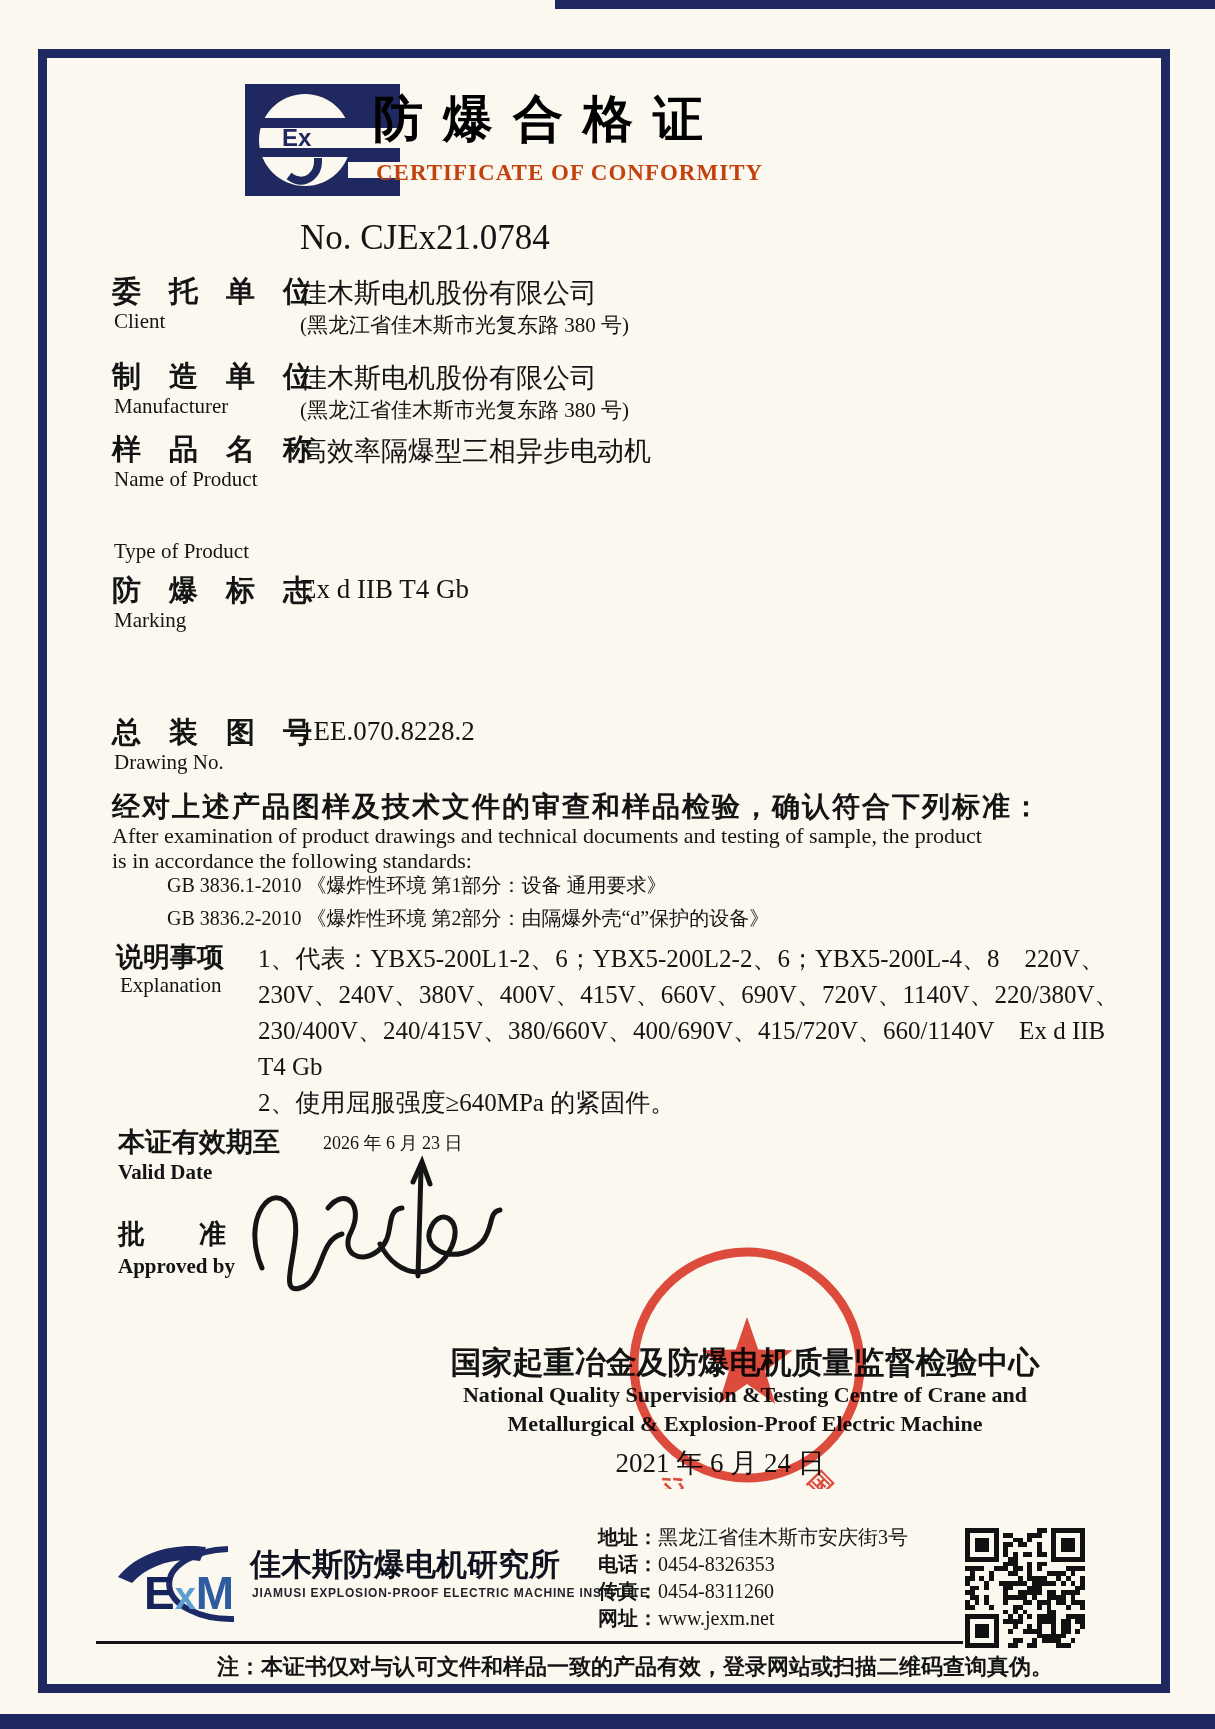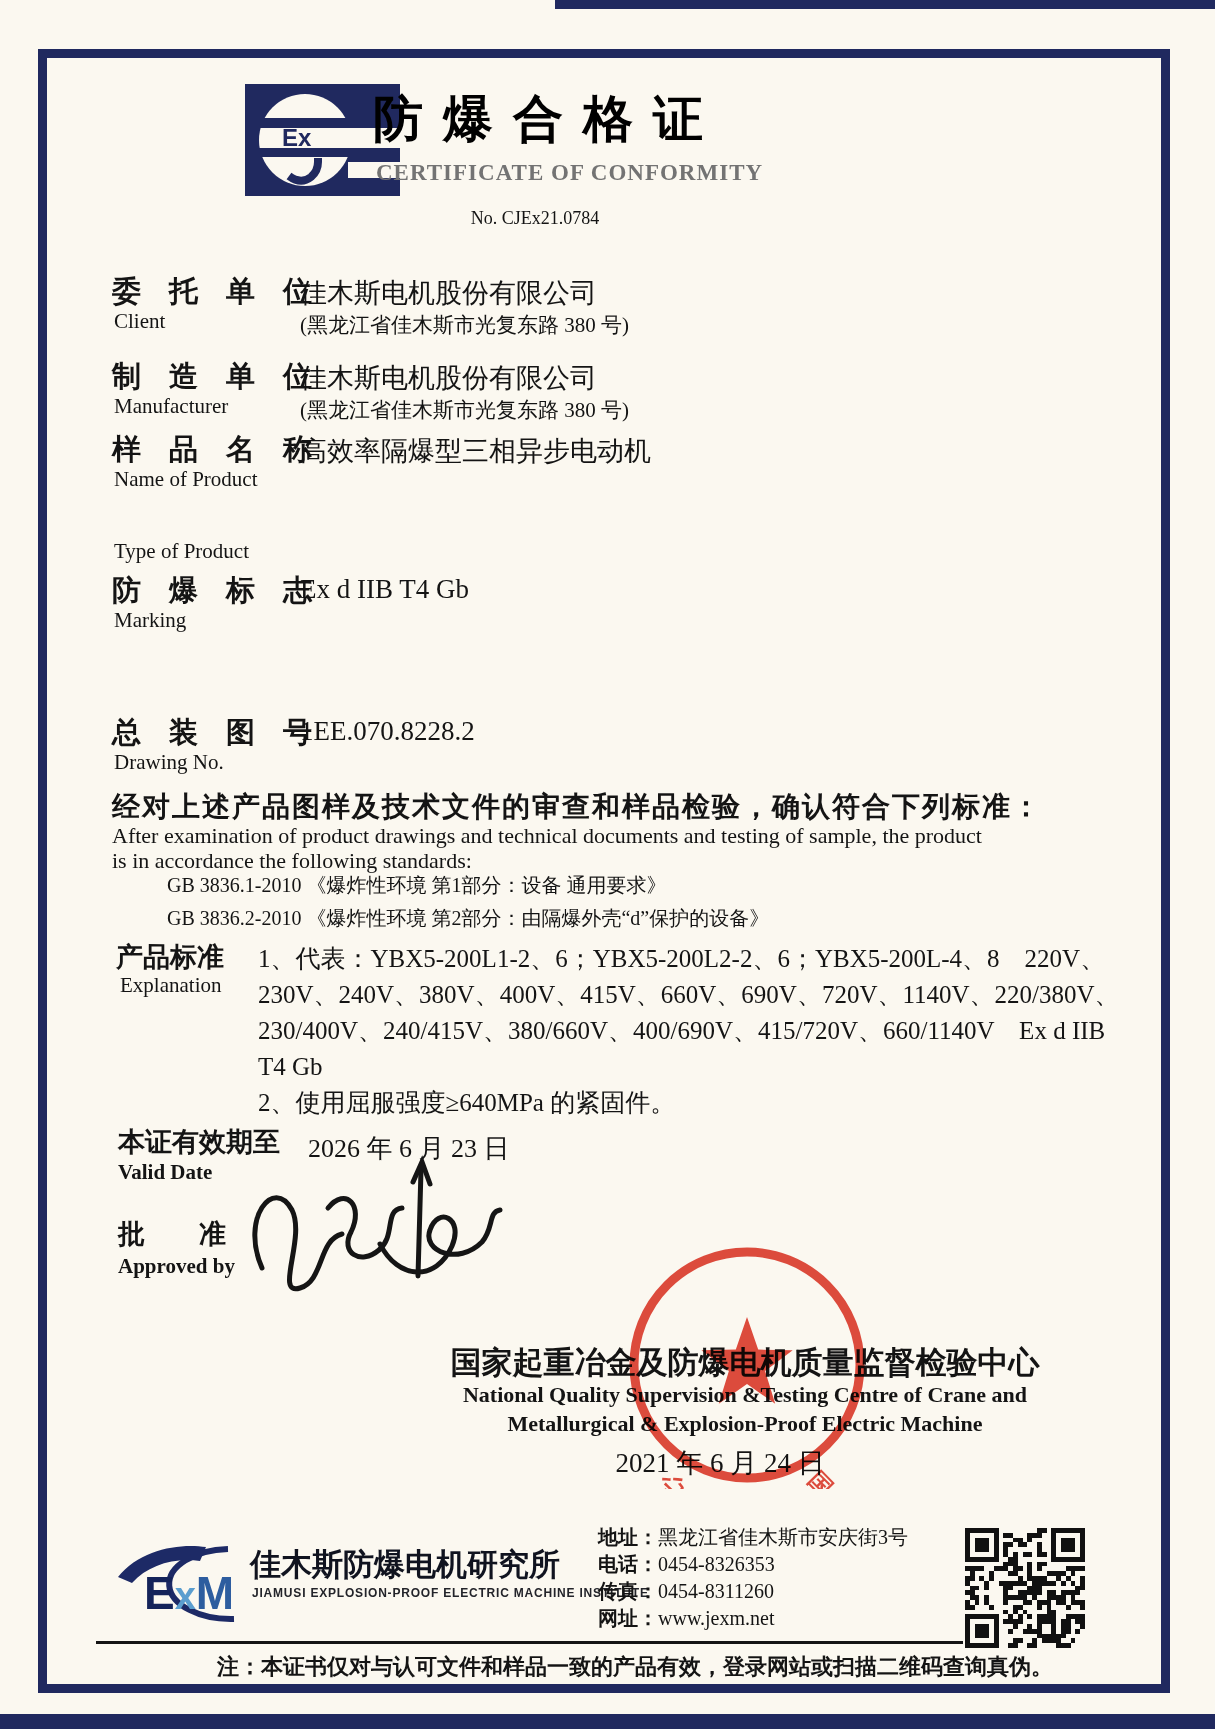--- a/index.html
+++ b/index.html
@@ -6,23 +6,23 @@
   .page{position:relative;width:1215px;height:1729px;background:#fbf8f0;overflow:hidden;
         font-family:"Liberation Serif",serif;color:#141414;}
   .abs{position:absolute;}
   .frame{position:absolute;left:38px;top:49px;width:1132px;height:1644px;
          border:9px solid #20295f;box-sizing:border-box;}
   .edge{position:absolute;background:#20295f;}
   .hei{font-family:"Liberation Sans",sans-serif;}
   
   .title-cn{left:373px;top:86px;font-size:50px;font-weight:bold;color:#000000;
             letter-spacing:20px;white-space:nowrap;}
-  .title-en{left:376px;top:160px;font-size:23px;font-weight:bold;color:#737373;
+  .title-en{left:376px;top:160px;font-size:23px;font-weight:bold;color:#c2410c;
             letter-spacing:1px;white-space:nowrap;}
-  .cert-no{left:300px;top:208px;width:470px;text-align:center;font-size:18px;white-space:nowrap;}
+  .cert-no{left:300px;top:218px;width:470px;font-size:35px;white-space:nowrap;}
   
   .frow{position:absolute;left:0;width:1215px;height:80px;}
   .lcn{position:absolute;left:112px;top:0;font-size:29px;font-weight:bold;letter-spacing:28px;
        font-family:"Liberation Sans",sans-serif;white-space:nowrap;}
   .len{position:absolute;left:114px;top:37px;font-size:21px;white-space:nowrap;}
   .fval{position:absolute;left:300px;top:3px;font-size:27px;white-space:nowrap;}
   .fnote{position:absolute;left:300px;top:39px;font-size:21px;white-space:nowrap;}
   
   .stmt-cn{left:112px;top:788px;font-size:28px;font-weight:bold;letter-spacing:2px;white-space:nowrap;}
   .stmt-en{left:112px;font-size:22px;white-space:nowrap;}
@@ -105,33 +105,33 @@
     <div class="len">Drawing No.</div>
     <div class="fval">1EE.070.8228.2</div>
   </div>
 
   <div class="abs stmt-cn">经对上述产品图样及技术文件的审查和样品检验，确认符合下列标准：</div>
   <div class="abs stmt-en" style="top:823px">After examination of product drawings and technical documents and testing of sample, the product</div>
   <div class="abs stmt-en" style="top:848px">is in accordance the following standards:</div>
   <div class="abs stmt-gb" style="top:872px">GB 3836.1-2010 《爆炸性环境 第1部分：设备 通用要求》</div>
   <div class="abs stmt-gb" style="top:905px">GB 3836.2-2010 《爆炸性环境 第2部分：由隔爆外壳“d”保护的设备》</div>
 
-  <div class="abs hei" style="left:116px;top:939px;font-size:27px;font-weight:bold;">产品标准</div>
+  <div class="abs hei" style="left:116px;top:939px;font-size:27px;font-weight:bold;">说明事项</div>
   <div class="abs" style="left:120px;top:973px;font-size:21px;">Explanation</div>
   <div class="abs" style="left:258px;top:941px;">
     <div class="exp-line">1、代表：YBX5-200L1-2、6；YBX5-200L2-2、6；YBX5-200L-4、8　220V、</div>
     <div class="exp-line">230V、240V、380V、400V、415V、660V、690V、720V、1140V、220/380V、</div>
     <div class="exp-line">230/400V、240/415V、380/660V、400/690V、415/720V、660/1140V　Ex d IIB</div>
     <div class="exp-line">T4 Gb</div>
     <div class="exp-line">2、使用屈服强度≥640MPa 的紧固件。</div>
   </div>
 
   <div class="abs hei" style="left:118px;top:1124px;font-size:27px;font-weight:bold;">本证有效期至</div>
   <div class="abs small-en" style="left:118px;top:1160px;">Valid Date</div>
-  <div class="abs" style="left:308px;top:1131px;font-size:26px;font-family:Liberation Serif, serif;">2026 年 6 月 23 日</div>
+  <div class="abs" style="left:323px;top:1131px;font-size:18px;font-family:Liberation Serif, serif;">2026 年 6 月 23 日</div>
 
   <div class="abs hei" style="left:118px;top:1216px;font-size:27px;font-weight:bold;">批　　准</div>
   <div class="abs small-en" style="left:118px;top:1254px;">Approved by</div>
 
   <svg class="abs sig" width="300" height="165" viewBox="0 0 300 165">
     <g fill="none" stroke="#151515" stroke-width="5" stroke-linecap="round">
       <path d="M 30,120 C 8,70 42,28 60,62 C 74,90 42,148 68,140 C 92,133 86,92 110,86"></path>
       <path d="M 96,60 C 114,38 132,58 119,84 C 108,104 128,118 147,102 C 164,88 152,62 170,60"></path>
       <path d="M 186,128 L 189,22"></path>
       <path d="M 181,34 L 190,14 L 198,36"></path>

